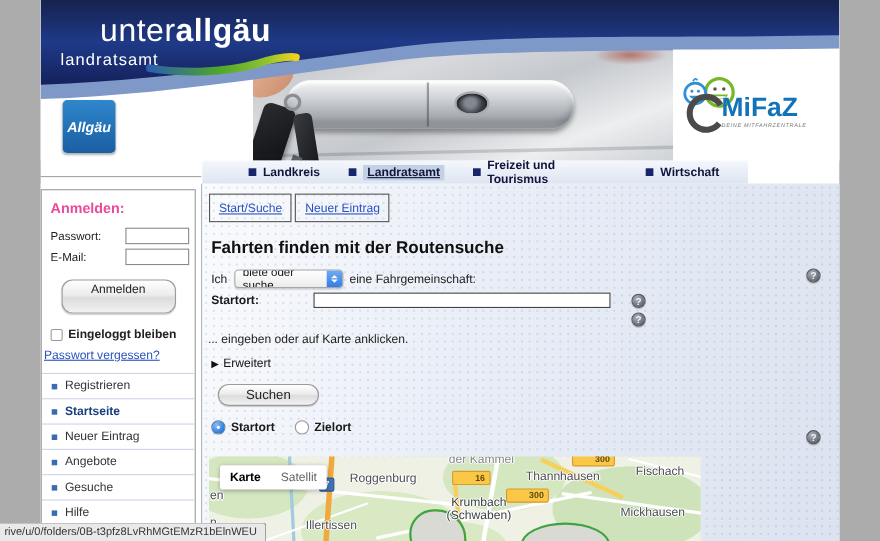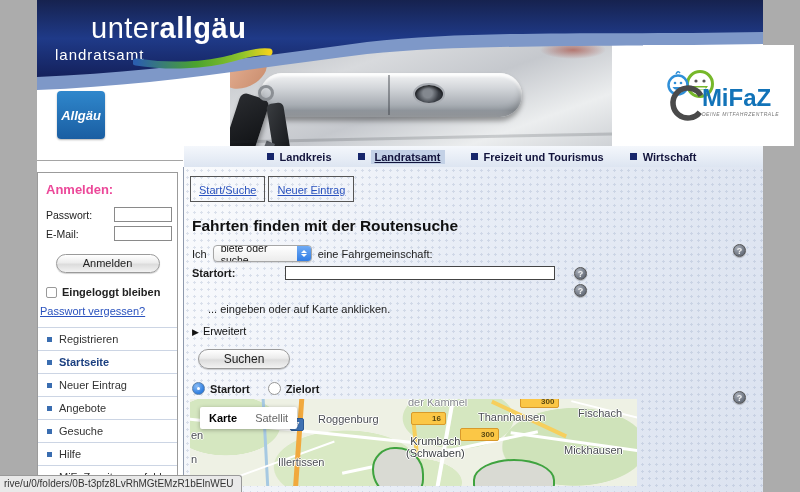--- a/index.html
+++ b/index.html
@@ -35,47 +35,47 @@
   .brand { position:absolute; left:18px; top:12px; color:#fff; }
   .brand-line1 { font-size:29px; letter-spacing:.5px; }
   .brand-light { font-weight:300;margin-left:36px; } .brand-bold { font-weight:700; }
   .brand-line2 { font-size:15px; font-weight:300; margin-top:1px; letter-spacing:1px; }
   .swoosh { position:absolute; left:96px; top:46px; }
 
   .allgaeu { position:absolute; left:20px; top:91px; width:48px; height:48px; border-radius:4px;
              background:linear-gradient(180deg,#2f87cc,#1a5ea2); display:flex; align-items:center; justify-content:center;
              color:#fff; font-style:italic; font-weight:700; font-size:13px; box-shadow:0 1px 2px rgba(0,0,0,.3); }
 
-  .mifaz-area { position:absolute; left:606px; top:45px; width:151px; height:101px; background:#fff;
-                display:flex; align-items:center; justify-content:center; }
+  .mifaz-area { position:absolute; left:575px; top:45px; width:151px; height:101px; background:#fff;
+                display:flex; align-items:center; }
   .mifaz-inner { display:flex; align-items:flex-end; }
   .mifaz-textcol { margin-left:-22px; margin-bottom:6px; }
   .mifaz-name { font-size:24px; font-weight:700; color:#1273b8; line-height:22px; }
   .mifaz-tag { font-size:5px; font-style:italic; color:#777; letter-spacing:.6px; margin-top:2px; }
 
   
-  .navbar { position:absolute; left:147px; top:146px; width:579px; height:21px;
+  .navbar { position:absolute; left:147px; top:146px; width:496px; height:21px;
             background:linear-gradient(180deg,#f4f7fc,#dde5f1);
             display:flex; align-items:center; padding-left:42px;justify-content:center; }
   .nav-item { display:flex; align-items:center; margin-right:26px; font-size:11px; font-weight:700; color:#13143c; cursor:pointer; }
   .nav-bullet { width:7px; height:7px; background:#17266b; margin-right:6px; }
   .nav-item.active .nav-label { background:#c3d1e6; text-decoration:underline; padding:1px 4px; }
 
   
   .side-hr { position:absolute; left:0; top:160px; width:146px; border-top:1px solid #a5a5a5; }
   .sidebar { position:absolute; left:0; top:167px; width:146px; height:325px; background:#fff; }
   .side-box { margin-top:5px; margin-left:0; width:141px; border:1px solid #9b9b9b; padding-bottom:8px; min-height:300px; }
   .login-title { font-size:13px; font-weight:700; color:#ec4899; margin:9px 0 10px 8px; }
   .login-row { display:flex; align-items:center; justify-content:space-between; margin:0 5px 4px 8px; }
   .login-label { font-size:10.5px; color:#222; }
   .login-input { width:58px; height:15px; border:1px solid #8a8a8a; background:#fff; font-size:10px; }
   .aqua-btn { display:block; background:linear-gradient(180deg,#ffffff,#ececec 45%,#dcdcdc 55%,#f2f2f2);
               border:1px solid #9a9a9a; border-radius:10px; font-size:11px; color:#222;
               box-shadow:0 1px 1px rgba(0,0,0,.18); text-align:center; cursor:pointer; }
-  .login-btn { width:104px; height:19px; line-height:17px; margin:13px auto 0 auto;text-align:center; }
+  .login-btn { width:104px; height:31px; line-height:17px; margin:13px auto 0 auto;text-align:center; }
   .stay-row { display:flex; align-items:flex-end; margin:13px 0 3px 8px;font-weight:bold; }
   .checkbox { width:11px; height:11px; border:1px solid #999; border-radius:2px; background:#fff; margin-right:5px; }
   .stay-label { font-size:11px; color:#222; }
   .forgot { font-size:11px; color:#2a52be; text-decoration:underline; margin:3px 0 6px 2px; display:inline-block; cursor:pointer; }
   .menu { margin-top:4px; }
   .menu-item { display:flex; align-items:center; padding:5px 2px 5px 9px; border-top:1px solid #ccd5e4;
                font-size:11px; color:#333; cursor:pointer; }
   .menu-item:last-child { border-bottom:1px solid #ccd5e4; }
   .menu-bullet { width:5px; height:5px; background:#3a6db0; margin-right:7px; }
   .menu-item.active { font-weight:700; color:#1a3f80; }
@@ -109,35 +109,35 @@
   .field-input { width:270px; height:14px; border:1px solid #444; background:#fff; font-size:11px; }
 
   .help { position:absolute; width:13px; height:13px; border-radius:50%;
           background:radial-gradient(circle at 35% 30%, #aab0bb, #636a76 75%);
           border:1px solid #555; color:#f0f0f0; font-size:9px; font-weight:700;
           display:flex; align-items:center; justify-content:center; cursor:pointer;
           box-shadow:0 1px 1px rgba(0,0,0,.25); }
   .help-select { left:549px; top:77px; } .help-start { left:390px; top:100px; }
   .help-ziel { left:390px; top:117px; } .help-map { left:549px; top:224px; }
 
-  .hint { position:absolute; left:24px; top:136px; font-size:11px; color:#222; }
+  .hint { position:absolute; left:5px; top:136px; font-size:11px; color:#222; }
   .erweitert { position:absolute; left:8px; top:158px; font-size:11px; color:#111; cursor:pointer; }
   .erweitert .tri { font-size:9px; margin-right:4px; }
   .suchen-btn { position:absolute; left:14px; top:182px; width:92px; height:20px; line-height:18px; font-size:12px; }
 
   .radio-row { position:absolute; left:8px; top:215px; display:flex; align-items:center; gap:18px; }
   .radio-opt { display:flex; align-items:center; gap:5px; cursor:pointer; }
   .radio { width:13px; height:13px; border-radius:50%; }
   .radio-on { background:radial-gradient(circle at 35% 30%, #8bbcf4, #2d7de0 70%); border:1px solid #5b7fa8; position:relative; }
   .radio-on::after { content:""; position:absolute; left:4px; top:4px; width:3px; height:3px; border-radius:50%; background:#fff; }
   .radio-off { background:#fff; border:1px solid #979797; }
   .radio-label { font-size:11px; font-weight:700; color:#1a1a1a; }
 
   
-  .map-wrap { position:absolute; left:6px; top:232px; width:447px; height:78px; }
+  .map-wrap { position:absolute; left:6px; top:248px; width:447px; height:78px; }
   .map { position:relative; width:447px; height:87px; overflow:hidden; cursor:pointer;
          background-color:#eef1e4;
          background-image:
            radial-gradient(90px 50px at 8% 30%, #d5e7c0 60%, rgba(0,0,0,0) 61%),
            radial-gradient(120px 60px at 35% 78%, #d9e9c4 60%, rgba(0,0,0,0) 61%),
            radial-gradient(100px 55px at 60% 22%, #d5e7c0 55%, rgba(0,0,0,0) 56%),
            radial-gradient(130px 70px at 86% 55%, #cfe3ba 55%, rgba(0,0,0,0) 56%),
            radial-gradient(80px 40px at 50% 96%, #d9e9c4 60%, rgba(0,0,0,0) 61%); }
   .road { position:absolute; background:#fff; }
   .road-orange { position:absolute; left:106px; top:-6px; width:5px; height:105px; background:#f1a93d; transform:rotate(4deg); border-radius:3px; }

